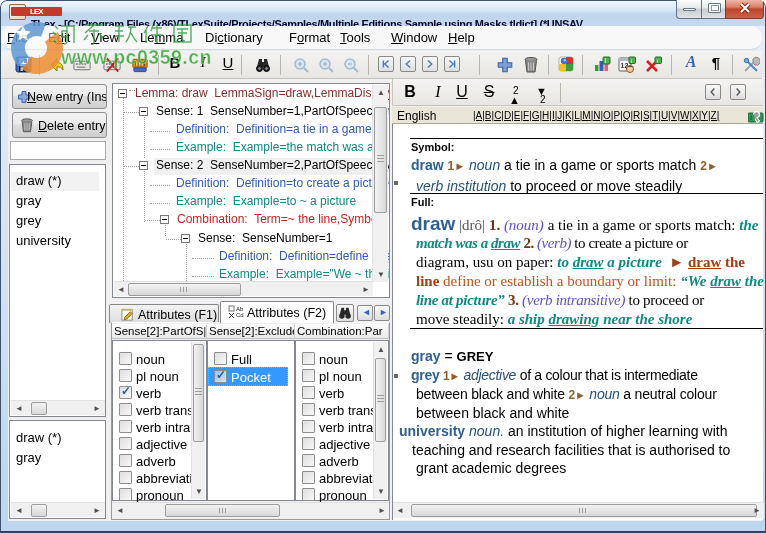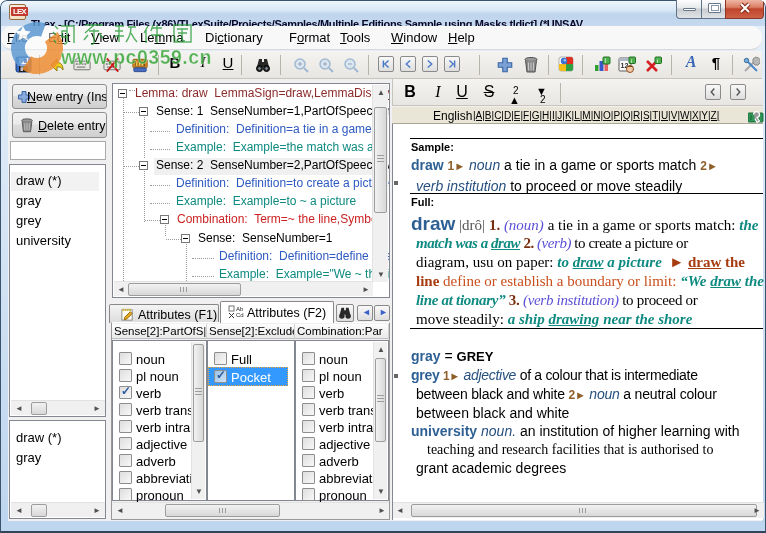--- a/index.html
+++ b/index.html
@@ -8,21 +8,21 @@
 #win { position:absolute; left:0; top:0; width:766px; height:533px;
   border-radius:7px 7px 0 0; overflow:hidden;
   background:linear-gradient(to bottom,#e6f0fa,#bdd5ee); }
 
 #brd-outer { position:absolute; inset:0; border:1px solid #3a546e; border-bottom:2px solid #30455c; border-radius:7px 7px 0 0; z-index:50; pointer-events:none; }
 #client { position:absolute; left:8px; top:79px; right:4px; bottom:12px; background:#f0f0f0; }
 
 #titlebar { position:absolute; left:0; top:0; width:766px; height:26px;
   background:linear-gradient(to bottom,#f2f8fe 0%,#d8e7f6 40%,#bfd5ec 55%,#c6d9ee 100%); }
 #appicon { position:absolute; left:9px; top:4px; width:17px; height:16px; background:linear-gradient(135deg,#f9efe2,#efdcc0); border:1px solid #9a6a3a; border-radius:2px; }
-#appicon span { position:absolute; left:1px; top:2px; font-size:8px; font-weight:bold; color:#fff; background:#c23a2e; padding:0 2px; border-radius:1px; letter-spacing:-1px;}
+#appicon span { position:absolute; left:1px; top:2px; font-size:8px; font-weight:bold; color:#fff; background:#c23a2e; padding:0 19px; border-radius:1px; letter-spacing:-1px;}
 #title-text { position:absolute; left:31px; top:6px; font-size:11px; font-weight:bold; color:#08082a; white-space:nowrap; letter-spacing:-0.35px;margin-top:12px; }
 .capbtn { position:absolute; top:0; height:19px; border:1px solid #5f7488; border-top:none; background:linear-gradient(to bottom,#fdfdfd 0%,#e5e8ea 45%,#c9ccd0 50%,#dfe3e6 100%); z-index:60;}
 #btn-min { left:676px; width:26px; border-radius:0 0 0 4px; }
 #btn-max { left:701px; width:25px; }
 #btn-close { left:725px; width:39px; border-radius:0 0 4px 0;
   background:linear-gradient(to bottom,#f0b6a5 0%,#d97f64 40%,#c0442b 50%,#cc6146 100%); border-color:#8c3526; }
 .glyph-min { position:absolute; left:6px; top:8px; width:13px; height:3px; background:#fdfdfd; border:1px solid #67778a; border-radius:1px;}
 .glyph-max { position:absolute; left:6px; top:3px; width:13px; height:10px; border:1px solid #67778a; background:#fdfdfd; border-radius:1px;}
 .glyph-max:before { content:""; position:absolute; left:2px; top:1px; width:6px; height:4px; border:1px solid #8a97a8; background:#fff;}
 .glyph-x { position:absolute; left:13px; top:2px; width:12px; height:12px; }
@@ -536,48 +536,48 @@
       </div>
     <div class="tsep" style="left:167px"></div>
     <svg class="navb" style="position:absolute;left:312px;top:5px" width="16" height="16" viewBox="0 0 16 16">
         <path d="M9.5 4 L6 8 L9.5 12" class="na" style="stroke:#555"></path>
       </svg>
     <svg class="navb" style="position:absolute;left:337px;top:5px" width="16" height="16" viewBox="0 0 16 16">
         <path d="M6.5 4 L10 8 L6.5 12" class="na" style="stroke:#555"></path>
       </svg>
   </div>
   <div id="engbar">
-    <span style="position:absolute;left:5px;top:2px;font-size:12px;margin-left:36px;">English</span>
+    <span style="position:absolute;left:5px;top:2px;font-size:12px;">English</span>
     <span style="position:absolute;left:81px;top:3px;font-size:10px;letter-spacing:0px;text-decoration:underline;">|A|B|C|D|E|F|G|H|I|J|K|L|M|N|O|P|Q|R|S|T|U|V|W|X|Y|Z|</span>
     <svg style="position:absolute;left:356px;top:1px" width="16" height="16" viewBox="0 0 16 16">
         <rect x="0" y="5" width="15" height="9" rx="1" fill="#2f9455" stroke="#1a6a38"></rect>
         <path d="M3 7 v5 M7 7 v5 M11 7 v5" stroke="#1a6a38"></path>
         <path d="M5.5 6.5 a3 3 0 1 1 3.5 3 l2.5 3.5 -2.5 1.5 -2.2 -4" fill="#9a9a9a" stroke="#fff" stroke-width="1.2"></path>
       </svg>
   </div>
   <div id="preview">
     <div class="hr" style="top:14px"></div>
-    <div class="pv" style="left:18px;top:17px;font-size:11px;font-weight:bold;">Sample:</div>
+    <div class="pv" style="left:18px;top:17px;font-size:11px;font-weight:bold;">Symbol:</div>
     <div class="pv" style="left:18px;top:33px;"><span class="hw">draw</span> <span class="num">1<span style="font-size:11px">►</span></span> <span class="pos">noun</span> a tie in a game or sports match <span class="num">2<span style="font-size:11px">►</span></span></div>
     <div class="pv" style="left:23px;top:54px;"><span class="pos">verb institution</span> to proceed or move steadily</div>
     <div class="hr" style="top:69px"></div>
     <div class="pv" style="left:18px;top:72px;font-size:11px;font-weight:bold;">Full:</div>
     <div class="pv serif" style="left:18px;top:89px;font-size:15px;"><span class="hw" style="font-size:19px;font-family:'Liberation Sans',sans-serif;">draw</span> <span style="color:#555">|drô|</span> <span class="fnum">1.</span> <span class="vio">(noun)</span> a tie in a game or sports match: <span class="teal">the</span></div>
     <div class="pv serif" style="left:23px;top:111px;font-size:15px;letter-spacing:-0.45px;"><span class="teal">match was a <u>draw</u></span> <span class="fnum">2.</span> <span class="vio">(verb)</span> to create a picture or</div>
     <div class="pv serif" style="left:23px;top:130px;font-size:15px;">diagram, usu on paper: <span class="teal">to <u>draw</u> a picture</span>&nbsp; <span class="dred">► <u>draw</u> the</span></div>
     <div class="pv serif" style="left:23px;top:149px;font-size:15px;"><span class="dred">line</span> <span class="ored">define or establish a boundary or limit:</span> <span class="teal">“We <u>draw</u> the</span></div>
-    <div class="pv serif" style="left:23px;top:168px;font-size:15px;letter-spacing:-0.3px;"><span class="teal">line at tionary”</span> <span class="fnum">3.</span> <span class="vio">(verb institution)</span> to proceed or</div>
+    <div class="pv serif" style="left:23px;top:168px;font-size:15px;letter-spacing:-0.3px;"><span class="teal">line at picture”</span> <span class="fnum">3.</span> <span class="vio">(verb intransitive)</span> to proceed or</div>
     <div class="pv serif" style="left:23px;top:187px;font-size:15px;">move steadily: <span class="teal">a ship <u>drawing</u> near the shore</span></div>
     <div class="hr" style="top:204px"></div>
     <div class="pv" style="left:18px;top:224px;"><span class="hw">gray</span> = <span style="font-weight:bold;font-size:13px;">GREY</span></div>
     <div class="pv" style="left:18px;top:243px;letter-spacing:-0.3px;"><span class="hw">grey</span> <span class="num">1<span style="font-size:11px">►</span></span> <span class="pos">adjective</span> of a colour that is intermediate</div>
     <div class="pv" style="left:23px;top:262px;letter-spacing:-0.2px;">between black and white <span class="num">2<span style="font-size:11px">►</span></span> <span class="pos">noun</span> a neutral colour</div>
     <div class="pv" style="left:23px;top:281px;">between black and white</div>
-    <div class="pv" style="left:18px;top:299px;"><span class="hw">university</span> <span class="pos">noun.</span> an institution of higher learning with</div>
-    <div class="pv" style="left:34px;top:318px;font-family:Liberation Serif, serif;">teaching and research facilities that is authorised to</div>
+    <div class="pv" style="left:6px;top:299px;"><span class="hw">university</span> <span class="pos">noun.</span> an institution of higher learning with</div>
+    <div class="pv" style="left:19px;top:318px;">teaching and research facilities that is authorised to</div>
     <div class="pv" style="left:23px;top:336px;">grant academic degrees</div>
     <div style="position:absolute;left:1px;top:57px;width:4px;height:4px;background:#666;"></div>
     <div style="position:absolute;left:1px;top:250px;width:4px;height:4px;background:#666;"></div>
     <div class="hsb" style="left:0px;bottom:2px;width:371px;height:16px;">
       <div class="sb-arr" style="left:2px;width:10px;">◄</div>
       <div class="sb-thumb" style="left:18px;top:1px;width:346px;height:13px;"></div>
       <div style="position:absolute;left:186px;top:5px;width:1px;height:5px;background:#9d9d9d"></div>
       <div style="position:absolute;left:189px;top:5px;width:1px;height:5px;background:#9d9d9d"></div>
       <div style="position:absolute;left:192px;top:5px;width:1px;height:5px;background:#9d9d9d"></div>
       <div class="sb-arr" style="right:2px;width:10px;">►</div>

